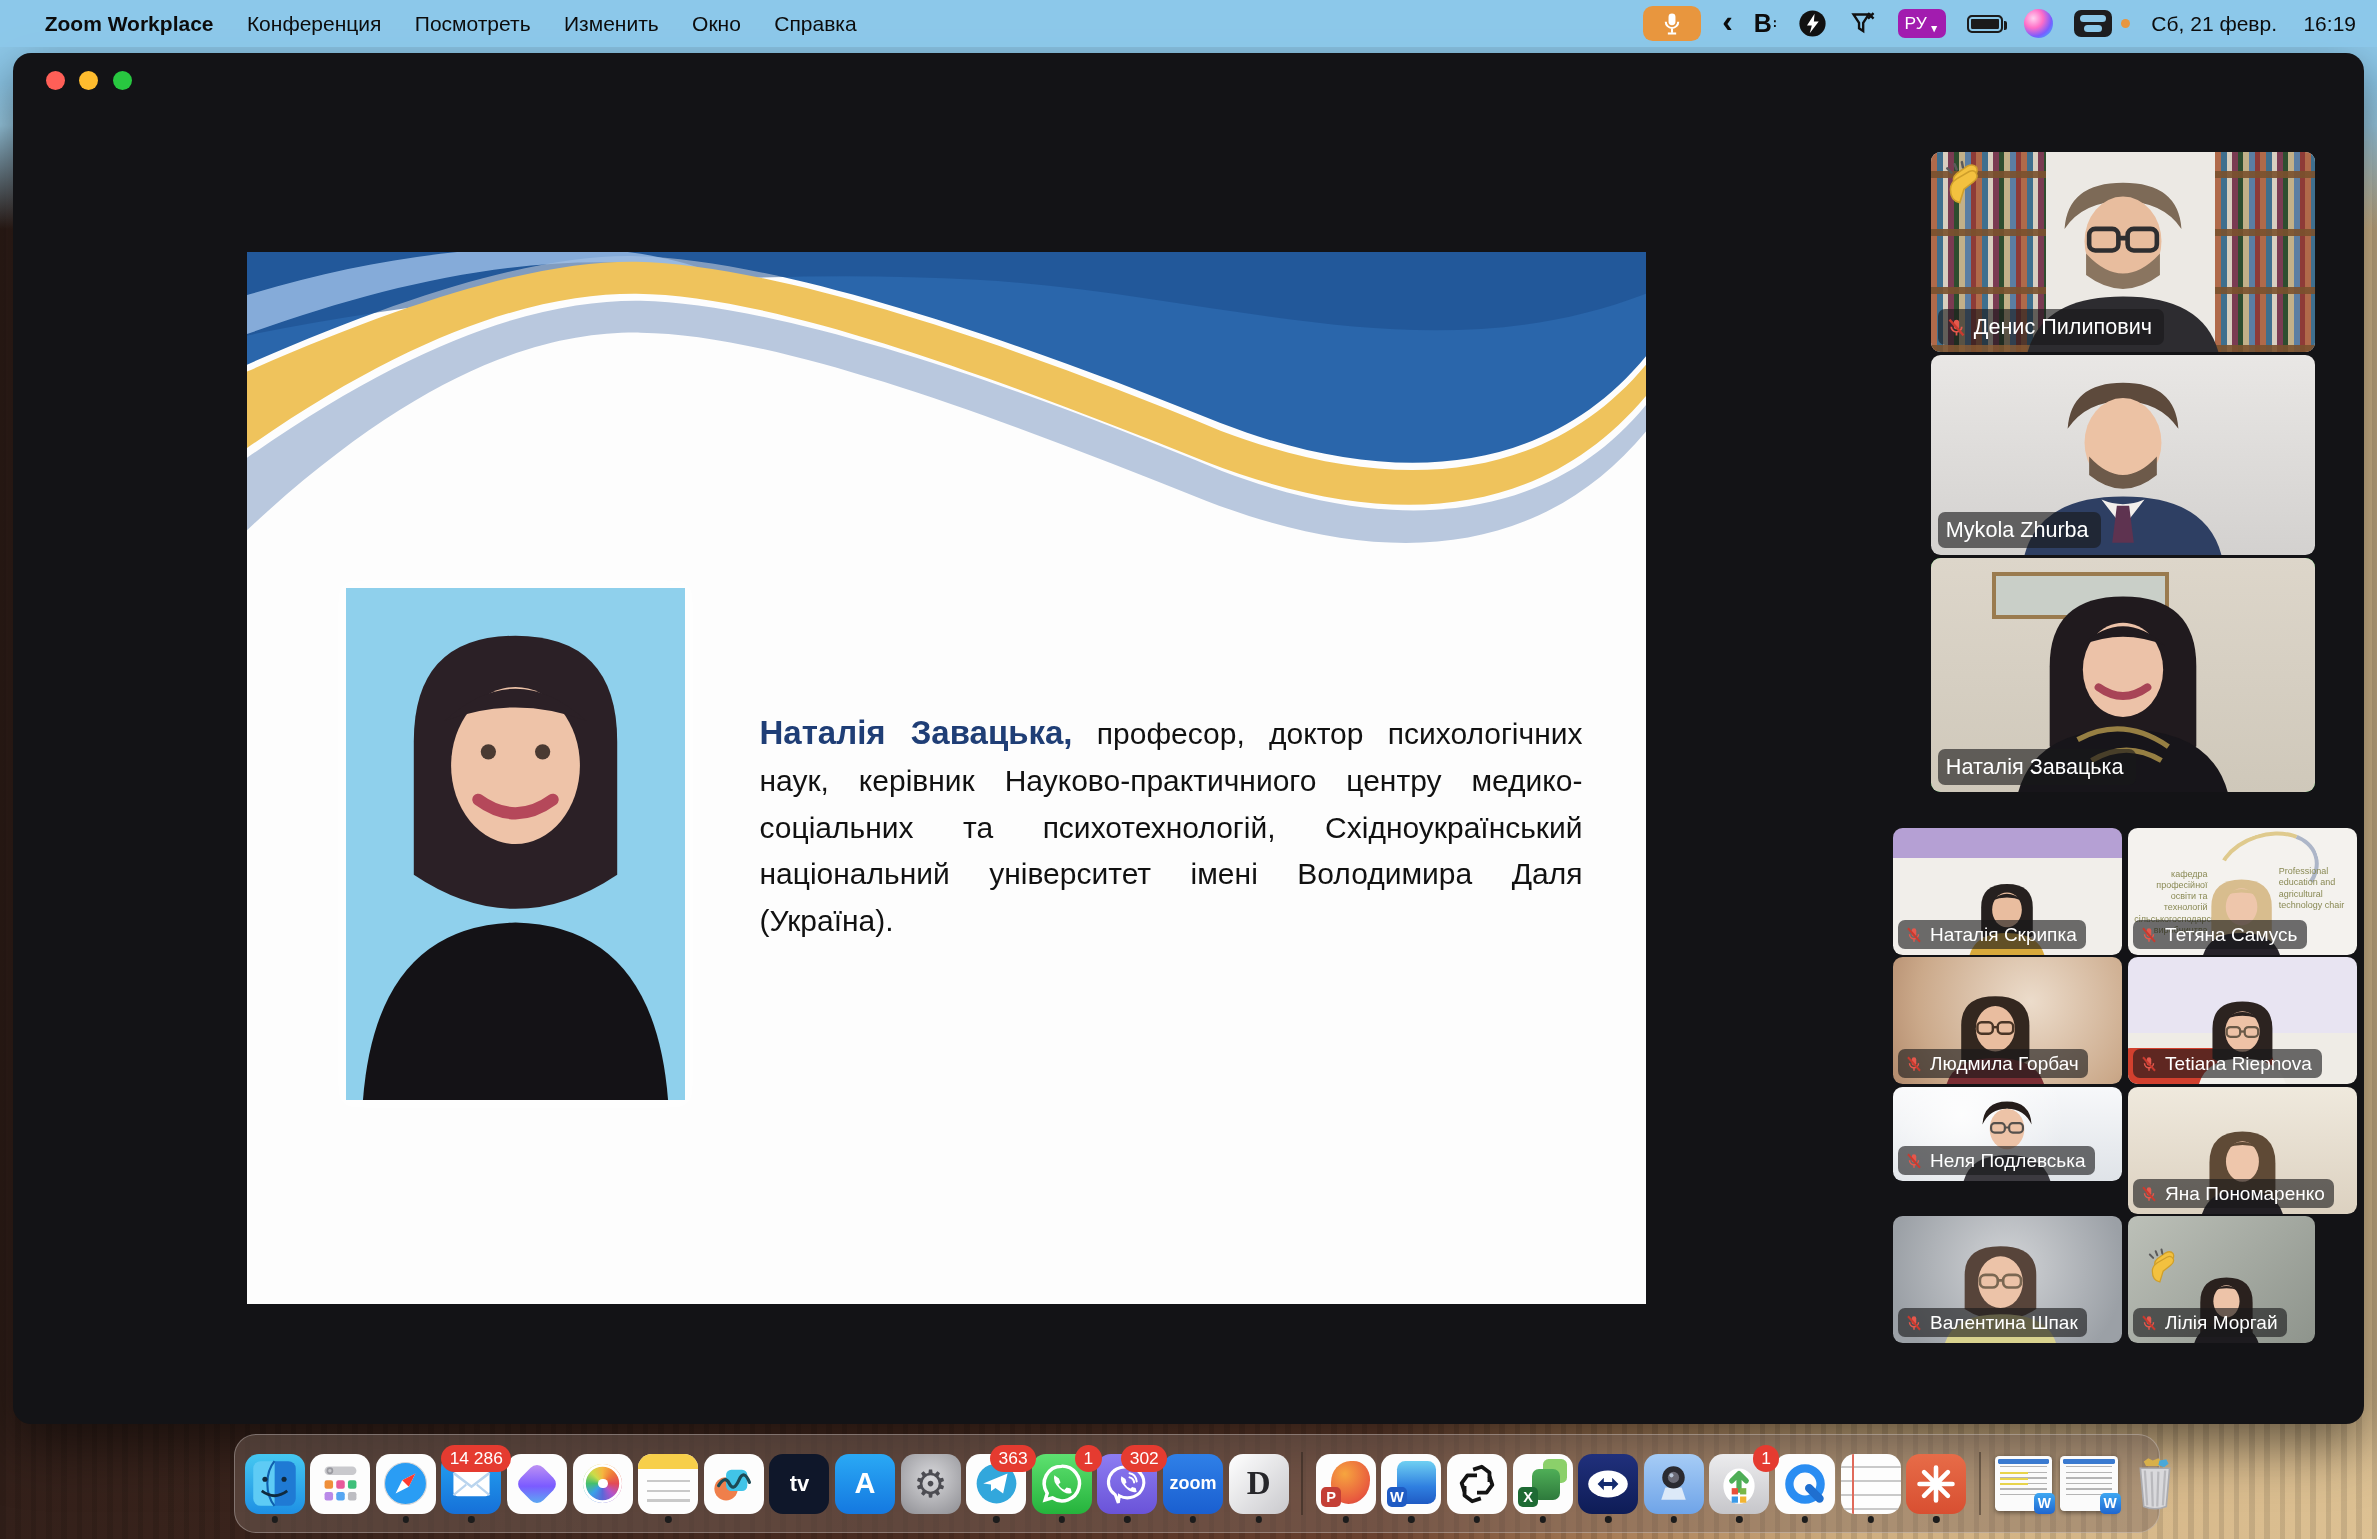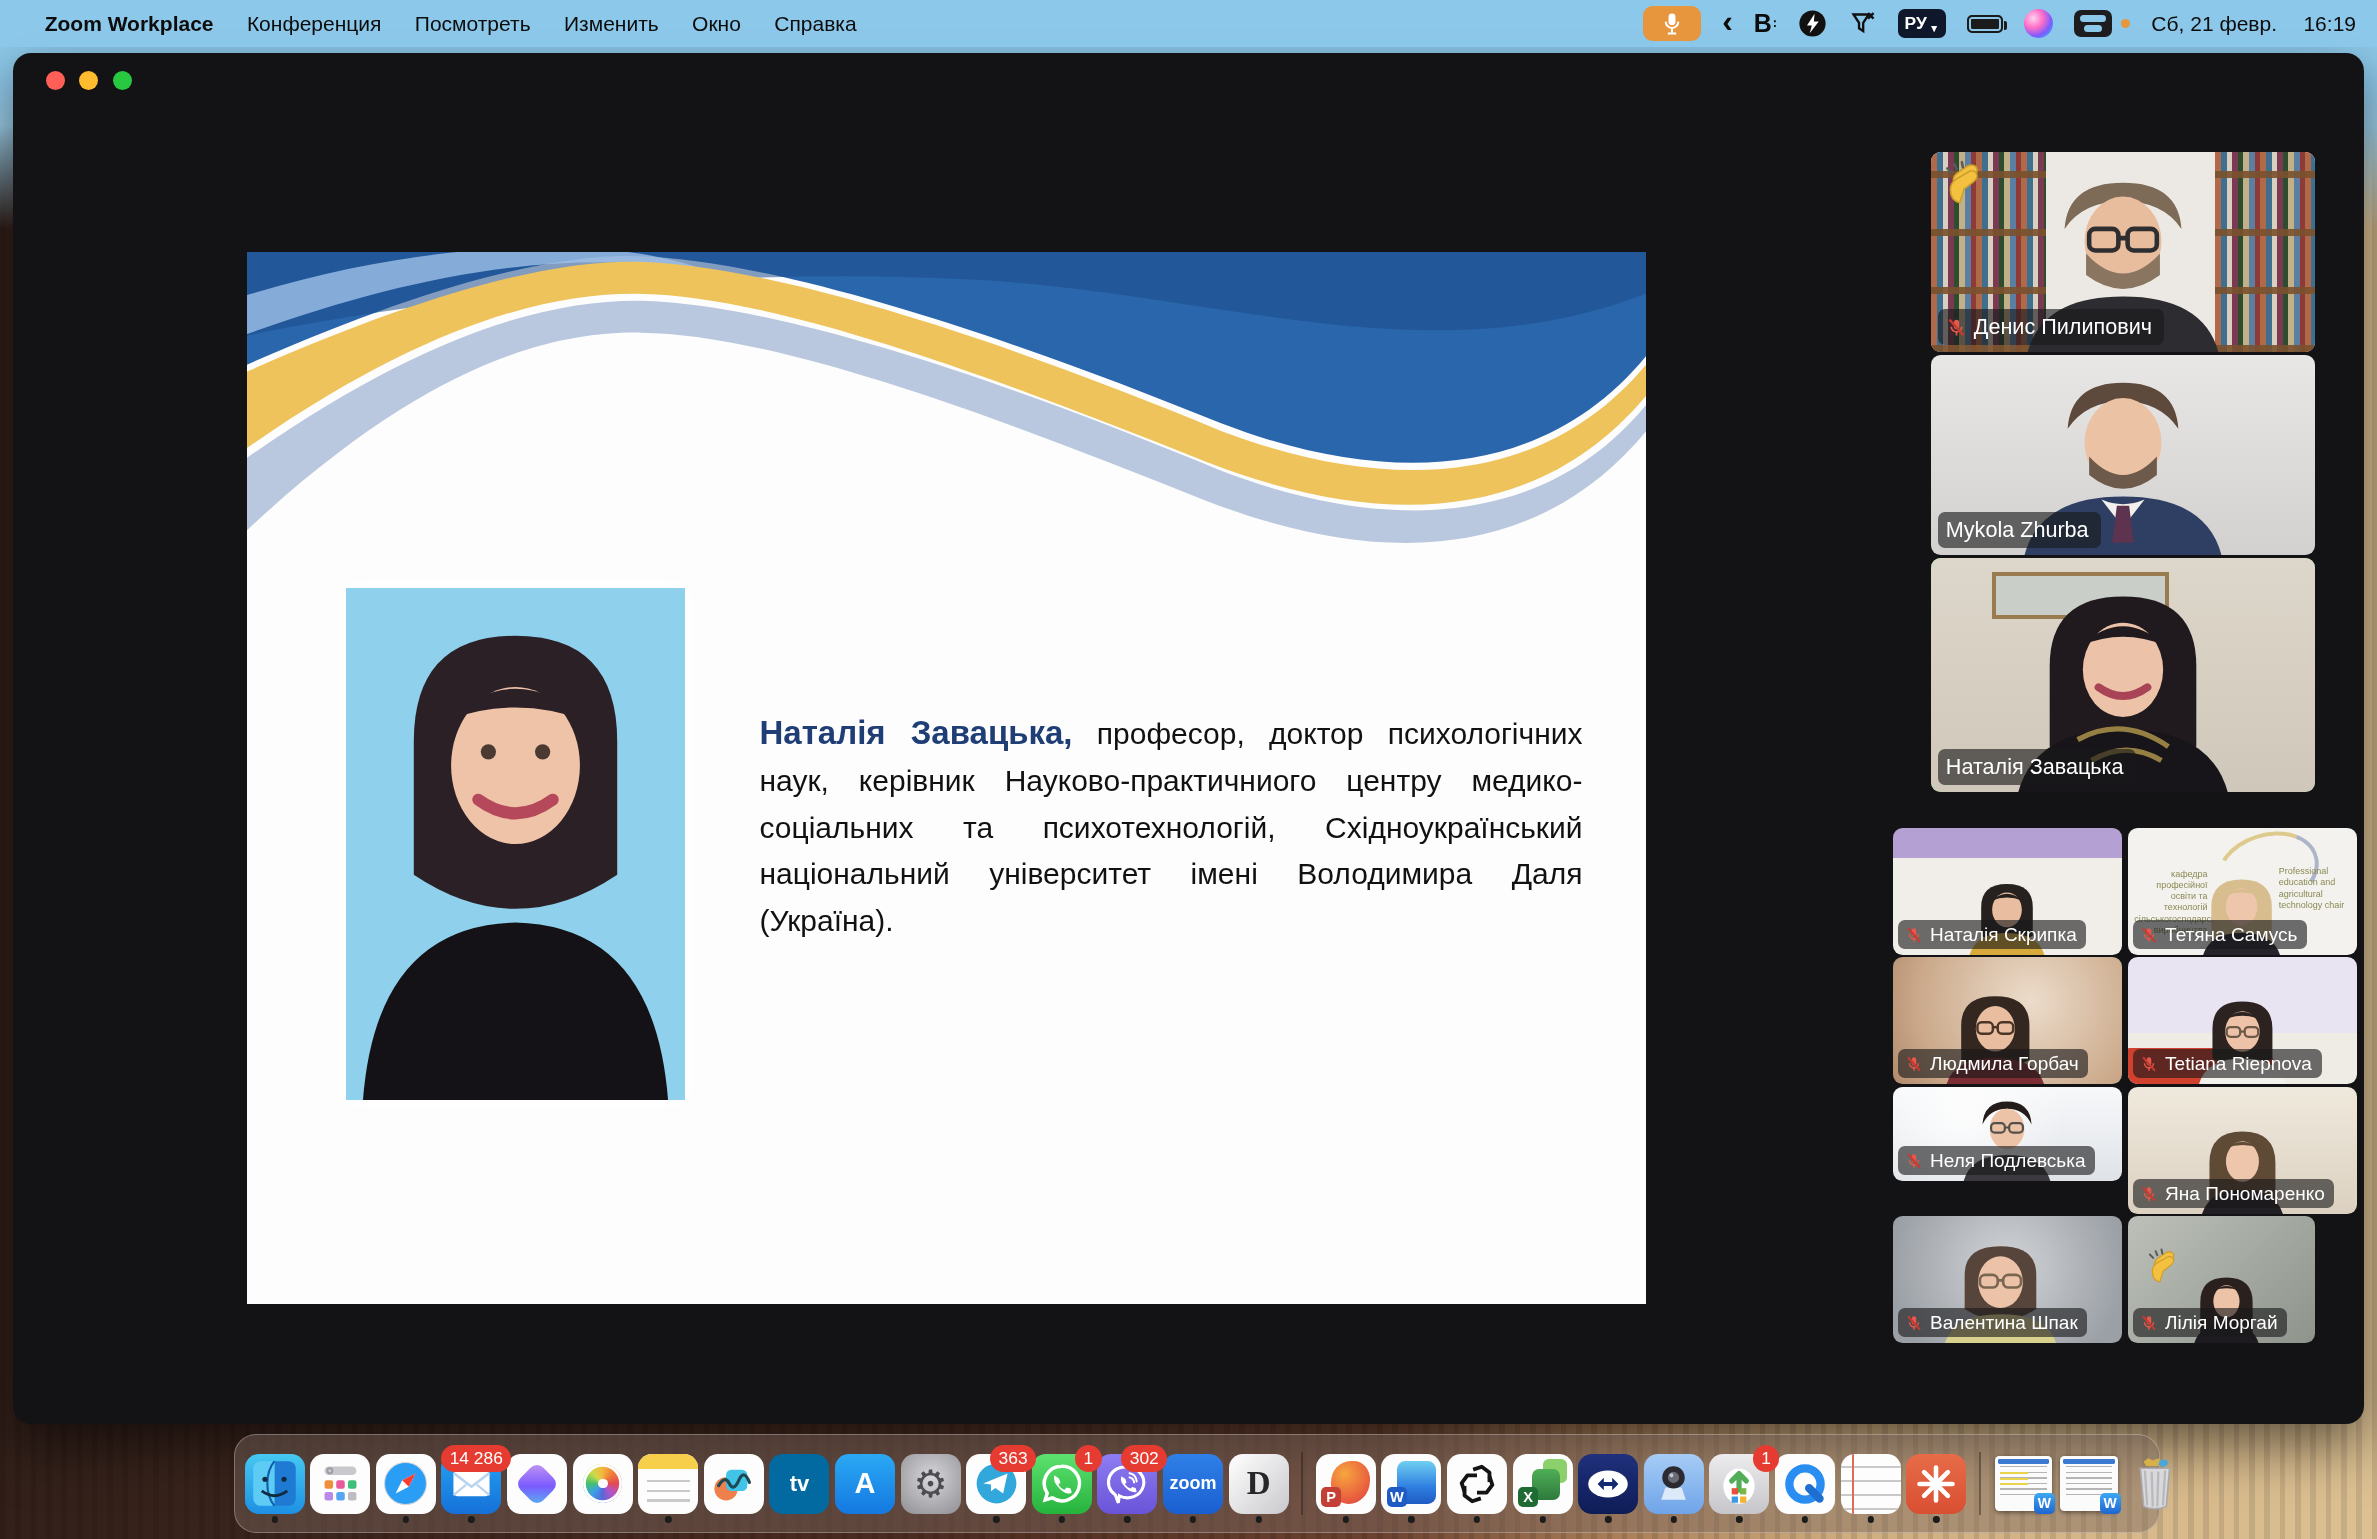--- a/index.html
+++ b/index.html
@@ -18,21 +18,21 @@
   .menubar{position:absolute;left:0;top:0;width:2377px;height:47px;background:rgba(140,200,233,.92);
     display:flex;align-items:center;font-size:21px;color:#0c0c0c;z-index:50;}
   .menubar .left{display:flex;align-items:center;gap:0;padding-left:14px;}
   .menu-item{padding:0 16.7px;height:47px;display:flex;align-items:center;cursor:default;}
   .apple{font-size:23.6px;padding:0 14px 0 0;}
   .appname{font-weight:bold;}
   .menubar .right{margin-left:auto;display:flex;align-items:center;gap:21px;padding-right:21px;}
   .mic-pill{width:58px;height:35px;border-radius:9.7px;background:#e8963e;display:flex;align-items:center;justify-content:center;}
   .chev{font-size:32px;font-weight:bold;line-height:0;padding-bottom:5.6px;}
   .sb-icon{display:flex;align-items:center;justify-content:center;height:35px;}
-  .kbd{background:#0f172a;color:#fff;border-radius:7px;font-size:17.4px;font-weight:bold;padding:4.2px 7px;display:flex;align-items:flex-end;gap:2.1px;}
+  .kbd{background:#a21caf;color:#fff;border-radius:7px;font-size:17.4px;font-weight:normal;padding:4.2px 7px;display:flex;align-items:flex-end;gap:2.1px;}
   .kbd small{font-size:10.4px;}
   .battery{width:36px;height:18px;border:2.1px solid #1b1b1b;border-radius:4.9px;position:relative;background:#1b1b1b;box-shadow:inset 0 0 0 2.1px #8cc8e9;}
   .battery::before{content:"";position:absolute;inset:2.1px;background:#1b1b1b;border-radius:2.1px;}
   .battery::after{content:"";position:absolute;right:-6.3px;top:4.9px;width:3.5px;height:8.3px;background:#1b1b1b;border-radius:0 2.1px 2.1px 0;}
   .siri{width:29px;height:29px;border-radius:50%;background:radial-gradient(circle at 32% 32%,#ffd2f0,#ff6ec7 35%,#7a5cff 65%,#2ec5ff 95%);}
   .cc{width:38px;height:26.4px;border-radius:7px;background:#1d1d1f;position:relative;}
   .cc::before,.cc::after{content:"";position:absolute;left:5.6px;width:26.4px;height:7px;border-radius:4.2px;background:#8cc8e9;}
   .cc::before{top:4.9px;} .cc::after{bottom:4.9px;left:9.7px;width:18px;}
   .cc-dot{width:9.7px;height:9.7px;border-radius:50%;background:#e8963e;margin-left:-12.5px;}
   .clock{display:flex;gap:26.4px;font-size:21px;}
@@ -94,21 +94,21 @@
   .dock-item{position:relative;width:60px;height:60px;flex:0 0 auto;}
   .dock-icon{position:absolute;inset:0;border-radius:14px;overflow:hidden;display:flex;align-items:center;justify-content:center;}
   .badge{position:absolute;top:-8.3px;right:-9.7px;background:#e53b30;color:#fff;font-size:17.4px;line-height:1;
     padding:4.9px 8.3px;border-radius:15.3px;white-space:nowrap;z-index:3;}
   .rundot{position:absolute;left:50%;bottom:-9px;width:6.3px;height:6.3px;border-radius:50%;background:#1c1c1c;transform:translateX(-50%);}
   .divider{width:2.1px;height:63px;background:rgba(40,30,25,.45);margin:0 7px;flex:0 0 auto;}
   .lbl{color:#fff;font-weight:bold;}
   .ic-finder{background:linear-gradient(180deg,#45c8f1,#1e90e4);}
   .ic-white{background:#fdfdfd;}
   .ic-mail{background:linear-gradient(180deg,#23a3f2,#1670d8);}
-  .ic-appletv{background:#0369a1;}
+  .ic-appletv{background:#0f172a;}
   .ic-appstore{background:linear-gradient(180deg,#2aa9f5,#1478e0);}
   .ic-settings{background:radial-gradient(circle at 50% 40%,#d8d8db,#8e8e93);}
   .ic-whatsapp{background:linear-gradient(180deg,#5ee170,#25b33c);}
   .ic-viber{background:linear-gradient(180deg,#8d7df2,#6a53d8);}
   .ic-zoom{background:linear-gradient(180deg,#2f80e8,#1a5fd0);}
   .ic-deepl{background:linear-gradient(135deg,#ffffff,#c9c9cd);}
   .ic-tv-navy{background:linear-gradient(180deg,#20307c,#0e1c56);}
   .ic-cam{background:linear-gradient(180deg,#a6ccf6,#6fa4e8);}
   .ic-msau{background:linear-gradient(180deg,#ececee,#c6c6ca);}
   .ic-spark{background:linear-gradient(180deg,#e76c48,#d84f31);}

